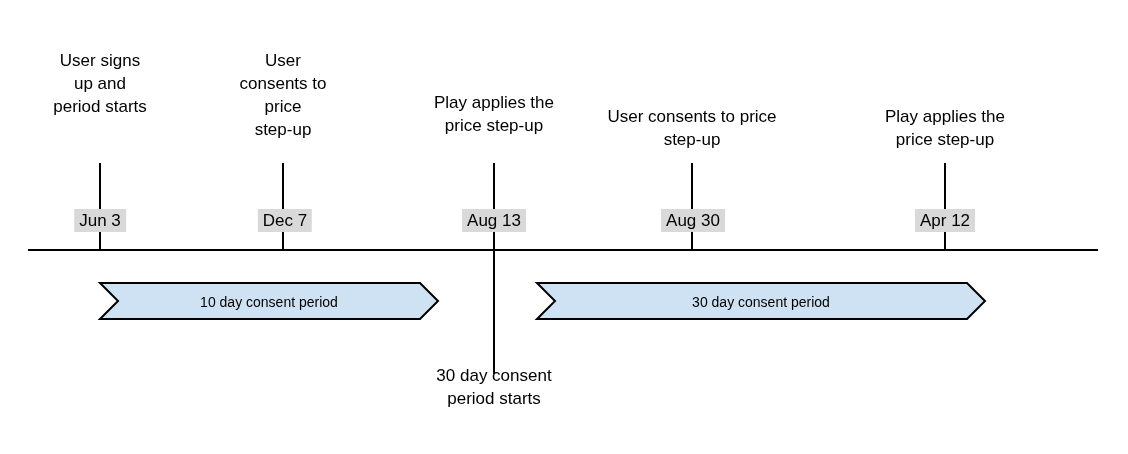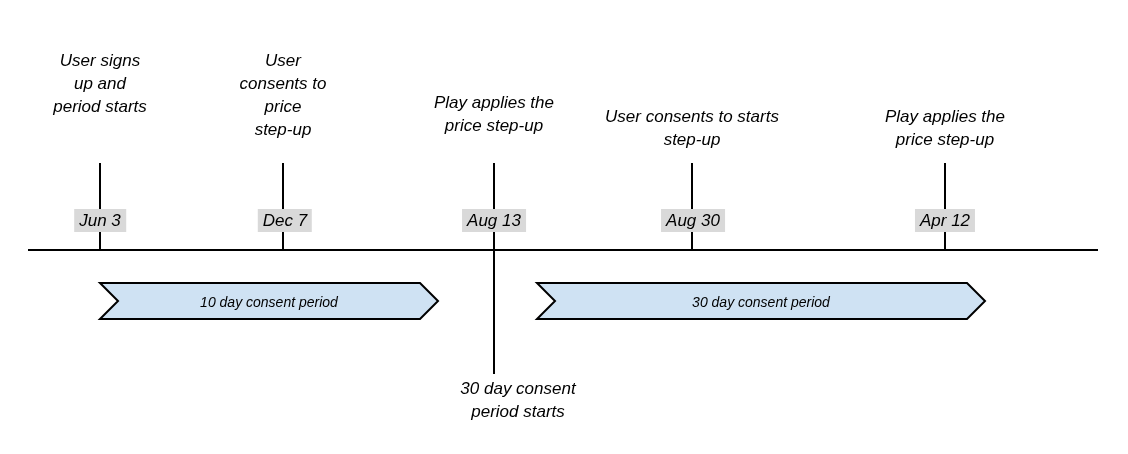--- a/index.html
+++ b/index.html
@@ -8,21 +8,20 @@
     background: #ffffff;
   }
   .stage {
     position: relative;
     width: 1128px;
     height: 454px;
     background: #ffffff;
     font-family: "Liberation Sans", "DejaVu Sans", sans-serif;
     color: #000000;
     overflow: hidden;
-    font-style: italic;
   }
   .shapes {
     position: absolute;
     inset: 0;
   }
   .shapes line {
     stroke: var(--line, #000000);
     stroke-width: 2;
   }
   .shapes polygon {
@@ -55,27 +54,26 @@
     height: 37px;
     transform: translateX(-50%);
     display: flex;
     align-items: center;
     justify-content: center;
     font-size: 14px;
     white-space: nowrap;
   }
   .below-label {
     position: absolute;
-    top: 377px;
+    top: 364px;
     transform: translateX(-50%);
     text-align: center;
     font-size: 17px;
     line-height: 23px;
     white-space: nowrap;
-    margin-left: 24px;
   }
 </style>
 </head>
 <body>
 
 <div class="stage">
 
   <svg class="shapes" width="1128" height="454" viewBox="0 0 1128 454">
 
     <line x1="28" y1="250" x2="1098" y2="250"></line>
@@ -102,21 +100,21 @@
     <div>price</div>
     <div>step-up</div>
   </div>
 
   <div class="event-label" style="left:494px; top:91px">
     <div>Play applies the</div>
     <div>price step-up</div>
   </div>
 
   <div class="event-label" style="left:692px; top:105px">
-    <div>User consents to starts</div>
+    <div>User consents to price</div>
     <div>step-up</div>
   </div>
 
   <div class="event-label" style="left:945px; top:105px">
     <div>Play applies the</div>
     <div>price step-up</div>
   </div>
 
   <div class="date-chip" style="left:100px">Jun 3</div>
   <div class="date-chip" style="left:285px">Dec 7</div>

